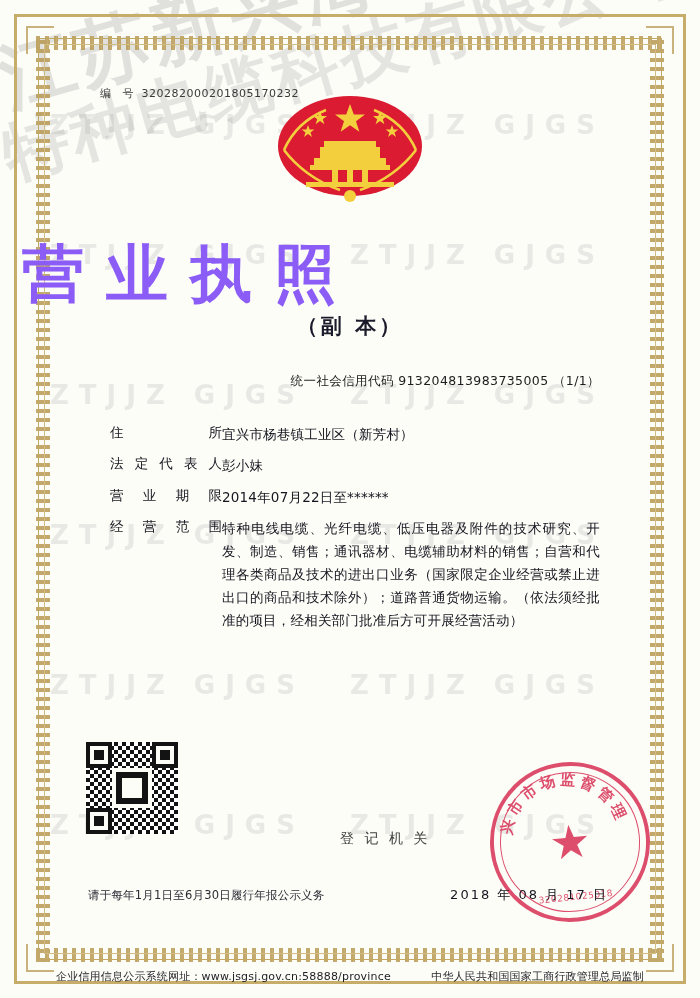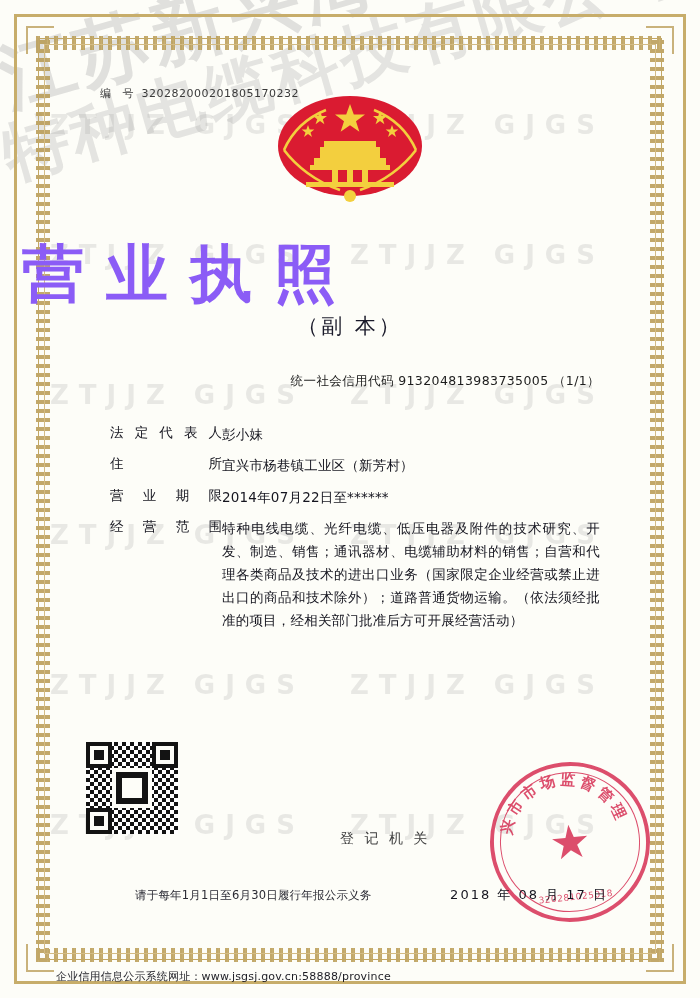--- a/index.html
+++ b/index.html
@@ -133,21 +133,21 @@
     font-family: "DejaVu Sans", sans-serif;
   }
   .sub-title {
     position: absolute;
     top: 312px;
     left: 0; right: 0;
     text-align: center;
     font-size: 21px;
     letter-spacing: 3px;
     color: #1a1a2a;
-    font-weight: normal;
+    font-weight: bold;
   }
   .credit-code {
     position: absolute;
     top: 373px;
     right: 100px;
     font-size: 12.5px;
     color: #1c1c1c;
     letter-spacing: .4px;
   }
 
@@ -247,21 +247,20 @@
   }
 
   
   .notice {
     position: absolute;
     left: 88px;
     top: 888px;
     font-size: 11.5px;
     color: #2a2a33;
     letter-spacing: .2px;
-    margin-left: 47px;
   }
   .issue-date {
     position: absolute;
     right: 92px;
     top: 886px;
     font-size: 13px;
     color: #15151f;
     letter-spacing: 2px;
   }
 
@@ -347,26 +346,26 @@
       </g>
     </svg>
   </div>
 
   <div class="main-title">营业执照</div>
   <div class="sub-title">（副 本）</div>
   <div class="credit-code">统一社会信用代码 913204813983735005 （1/1）</div>
 
   <div class="fields">
     <div class="row">
+      <div class="label">住　　　所</div>
+      <div class="value">宜兴市杨巷镇工业区（新芳村）</div>
+    </div>
+    <div class="row">
       <div class="label">法定代表人</div>
       <div class="value">彭小妹</div>
-    </div>
-    <div class="row">
-      <div class="label">住　　　所</div>
-      <div class="value">宜兴市杨巷镇工业区（新芳村）</div>
     </div>
     <div class="row">
       <div class="label">营 业 期 限</div>
       <div class="value">2014年07月22日至******</div>
     </div>
     <div class="row scope">
       <div class="label">经 营 范 围</div>
       <div class="value">特种电线电缆、光纤电缆、低压电器及附件的技术研究、开发、制造、销售；通讯器材、电缆辅助材料的销售；自营和代理各类商品及技术的进出口业务（国家限定企业经营或禁止进出口的商品和技术除外）；道路普通货物运输。（依法须经批准的项目，经相关部门批准后方可开展经营活动）</div>
     </div>
   </div>
@@ -408,15 +407,16 @@
     <span>2018</span>
     <span>年</span>
     <span>08</span>
     <span>月</span>
     <span>17</span>
     <span>日</span>
   </div>
 
   <div class="footer">
     <div>企业信用信息公示系统网址：www.jsgsj.gov.cn:58888/province</div>
+    <div>中华人民共和国国家工商行政管理总局监制</div>
   </div>
 
 </div>
 
 </body></html>

